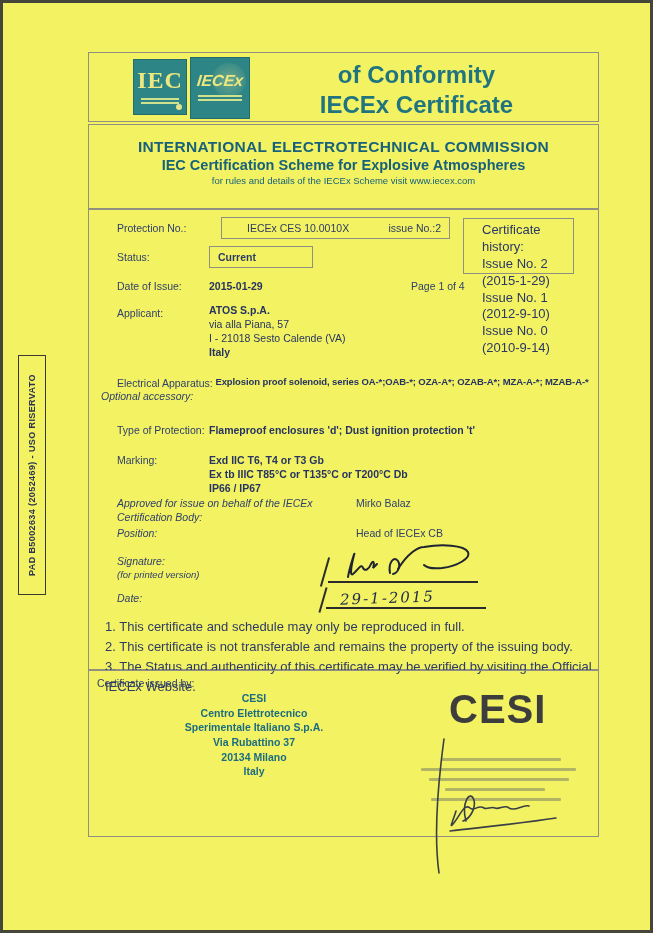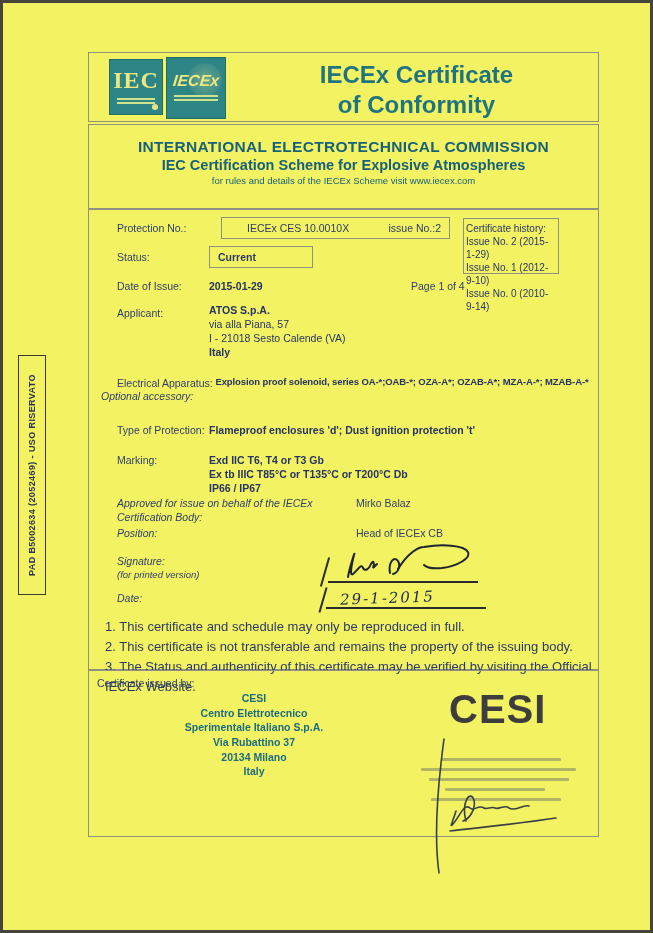--- a/index.html
+++ b/index.html
@@ -22,20 +22,21 @@
     display:flex; align-items:center; justify-content:center;
     font-size:9px; font-weight:bold; letter-spacing:0.4px; color:#2b3350;
   }
 
   
   #header-box { left:85px; top:49px; width:509px; height:68px; }
   .logo {
     position:absolute; background:#2e8585; color:#ece87f;
     display:flex; flex-direction:column; align-items:center; justify-content:center;
     box-shadow:inset 0 0 0 1px #246b6b;
+    margin-left:24px;
   }
   .iec-logo { left:20px; top:6px; width:54px; height:56px; }
   .iec-text { font-family:"Liberation Serif", serif; font-weight:bold; font-size:24px; line-height:1; letter-spacing:1px; }
   .iecex-logo { left:77px; top:4px; width:60px; height:62px; }
   .iecex-text { font-style:italic; font-weight:bold; font-size:16px; line-height:1; transform:skewX(-6deg); }
   .logo-lines { margin-top:4px; width:72%; }
   .logo-lines i { display:block; height:2px; background:#cfe18a; margin:2px 0; }
   .iec-dot { position:absolute; right:5px; bottom:5px; width:6px; height:6px; border-radius:50%; background:#e4e48a; }
   .globe { position:absolute; right:4px; top:6px; width:34px; height:34px; border-radius:50%;
            background:radial-gradient(circle, rgba(220,230,160,0.35) 0%, rgba(220,230,160,0.08) 70%); }
@@ -52,23 +53,23 @@
 
   
   #main-box { left:85px; top:205px; width:509px; height:460px; font-size:10.5px; }
   .lbl { position:absolute; color:#31406b; }
   .val { position:absolute; font-weight:bold; color:#273462; }
   .italic { font-style:italic; }
   .field-box { position:absolute; border:1px solid #8f8f82; display:flex; align-items:center; padding:0 8px; box-sizing:border-box; }
   .certno-box { left:132px; top:8px; width:229px; height:22px; justify-content:space-between;padding-left:25px; }
   .status-box { left:120px; top:37px; width:104px; height:22px; font-weight:bold; }
   .history-box {
-    position:absolute; left:374px; top:9px; width:96px; height:56px;
-    border:1px solid #8f8f82; padding:3px 2px; box-sizing:border-box;
-    font-size:10px; line-height:1.3; color:#2b3766;
+    position:absolute; left:374px; top:9px; width:111px; height:56px;
+    border:1px solid #8f8f82; padding:3px 18px; box-sizing:border-box;
+    font-size:13px; line-height:1.3; color:#2b3766;
   }
   .applicant-block { position:absolute; left:120px; top:95px; line-height:1.32; }
   .addr { font-weight:normal; }
   .apparatus-val { left:120px; top:167px; width:386px; font-size:9.5px; white-space:nowrap; letter-spacing:-0.1px;text-align:center; }
   .marking-val { line-height:1.35; }
   .notes { position:absolute; left:16px; top:408px; font-size:13px; line-height:1.55; color:#2e3a66; }
 
   
   .sig-line1 { position:absolute; left:239px; top:336px; width:150px; height:36px; border-bottom:2px solid #2b2b2b; }
   .sig-line2 { position:absolute; left:237px; top:376px; width:160px; height:22px; border-bottom:2px solid #2b2b2b; }
@@ -117,22 +118,22 @@
     </div>
     <div class="logo iecex-logo">
       <span class="globe"></span>
       <span class="iecex-text">IECEx</span>
       <span class="logo-lines">
           <i></i>
           <i></i>
         </span>
     </div>
     <div class="header-title">
+      <div>of Conformity</div>
       <div>IECEx Certificate</div>
-      <div>of Conformity</div>
     </div>
   </div>
 
   <div class="box" id="commission-box">
     <div class="comm1">INTERNATIONAL ELECTROTECHNICAL COMMISSION</div>
     <div class="comm2">IEC Certification Scheme for Explosive Atmospheres</div>
     <div class="comm3">for rules and details of the IECEx Scheme visit www.iecex.com</div>
   </div>
 
   <div class="box" id="main-box">

